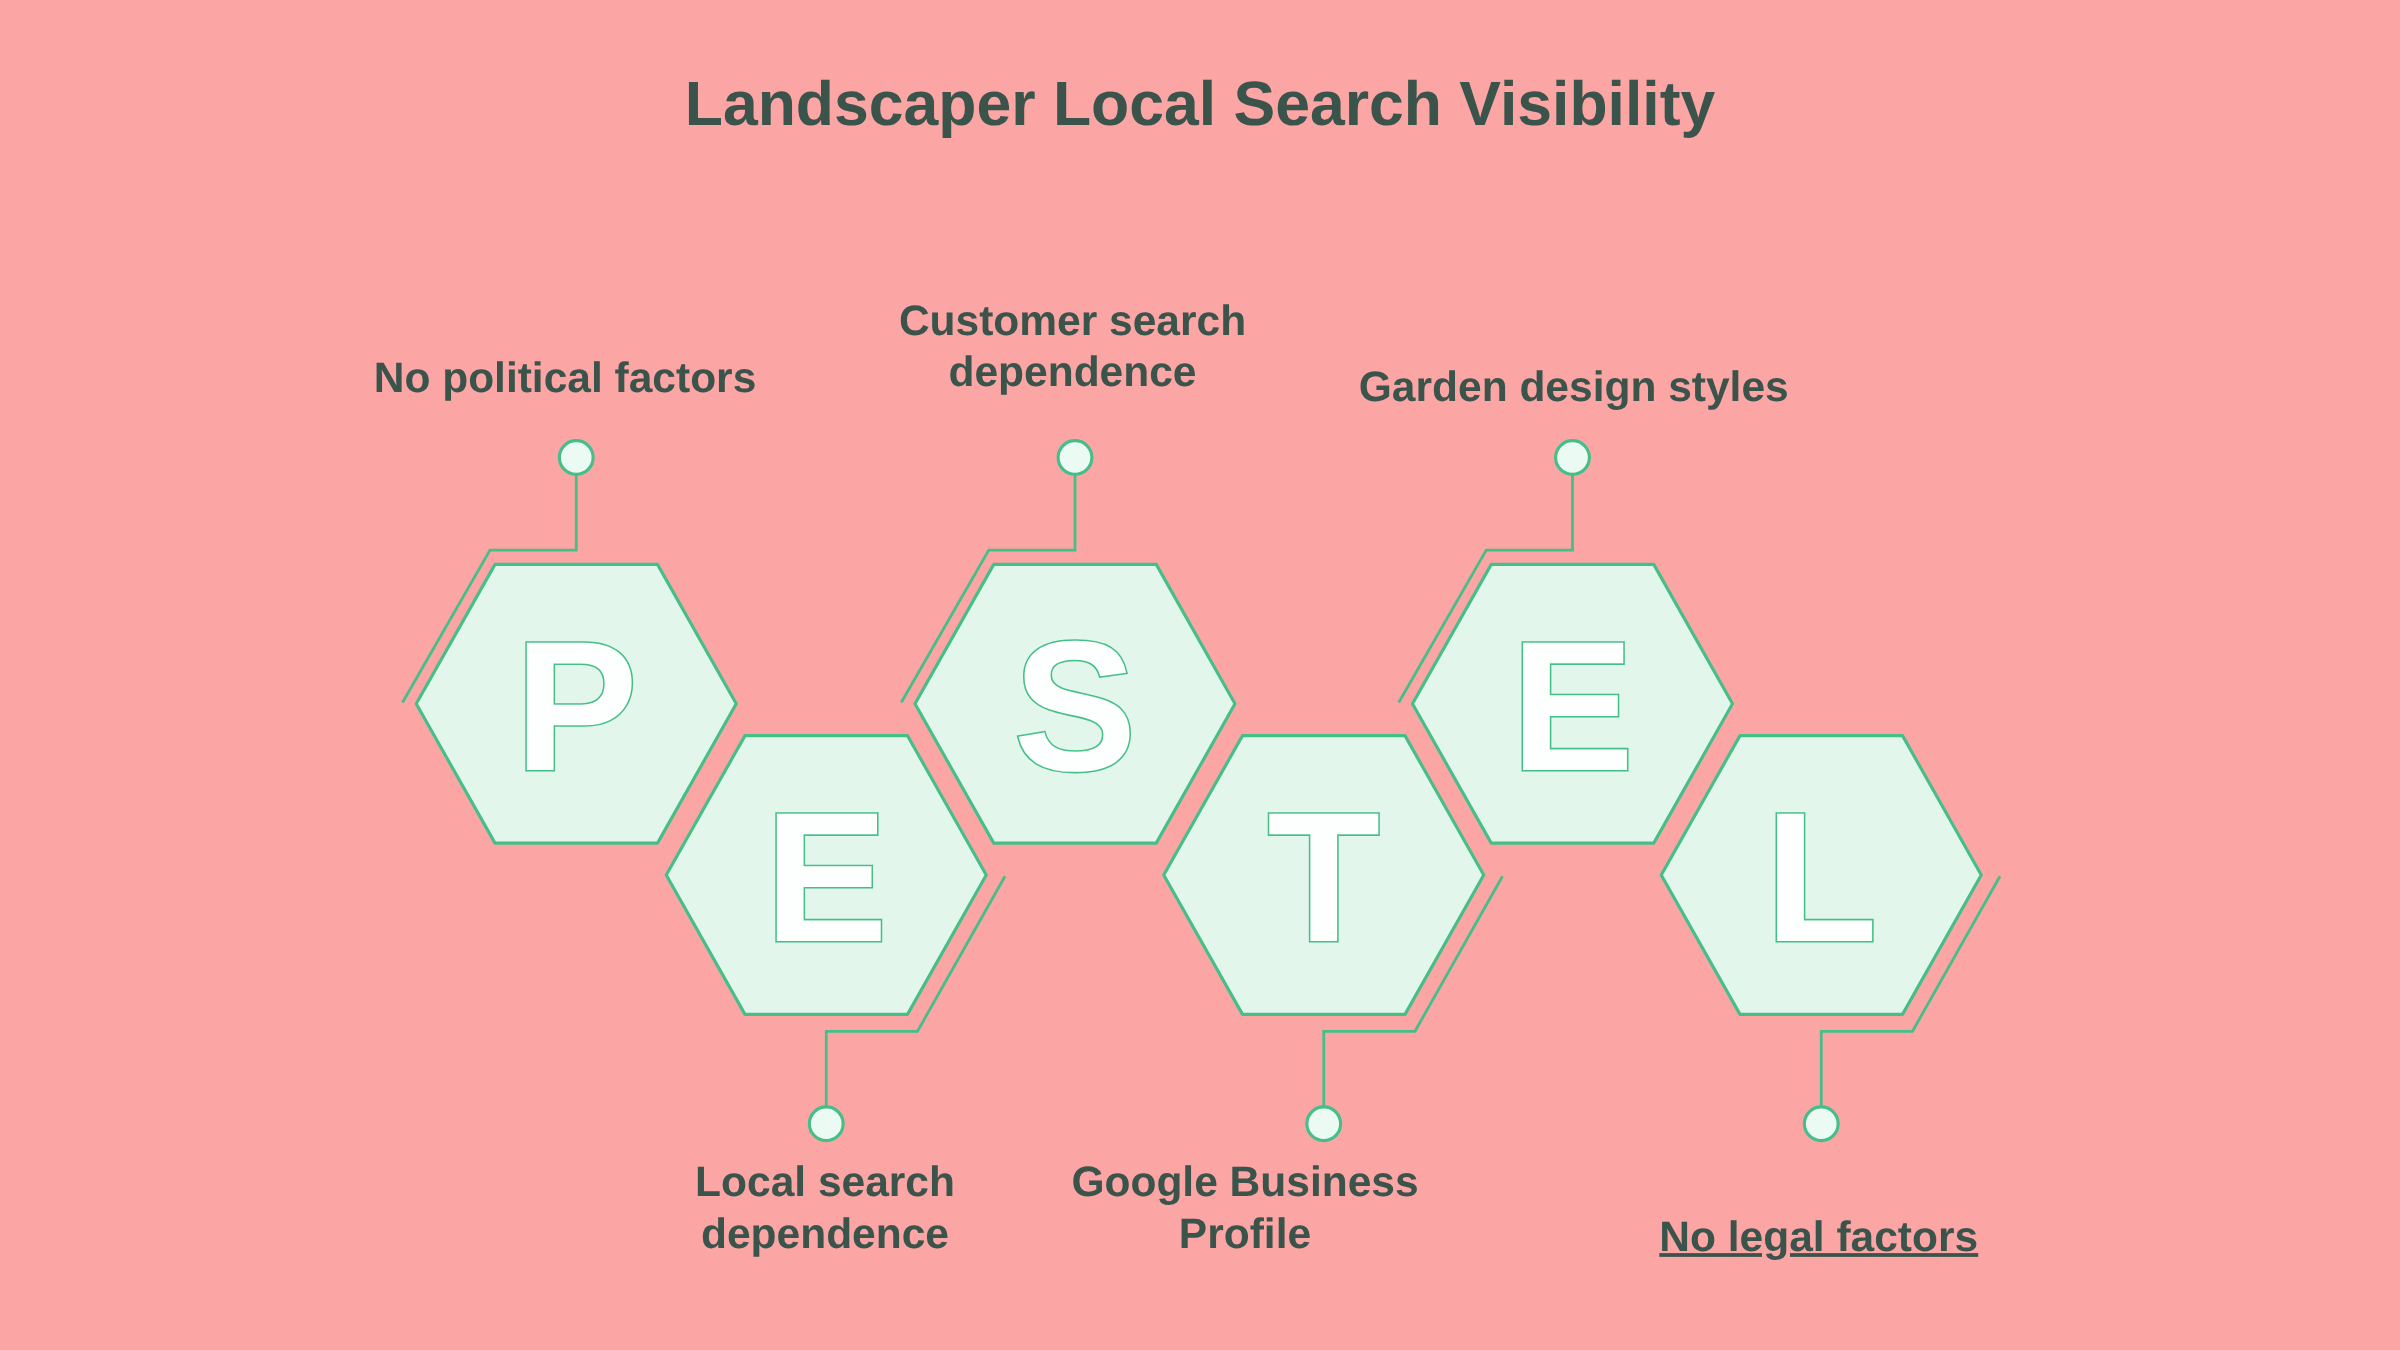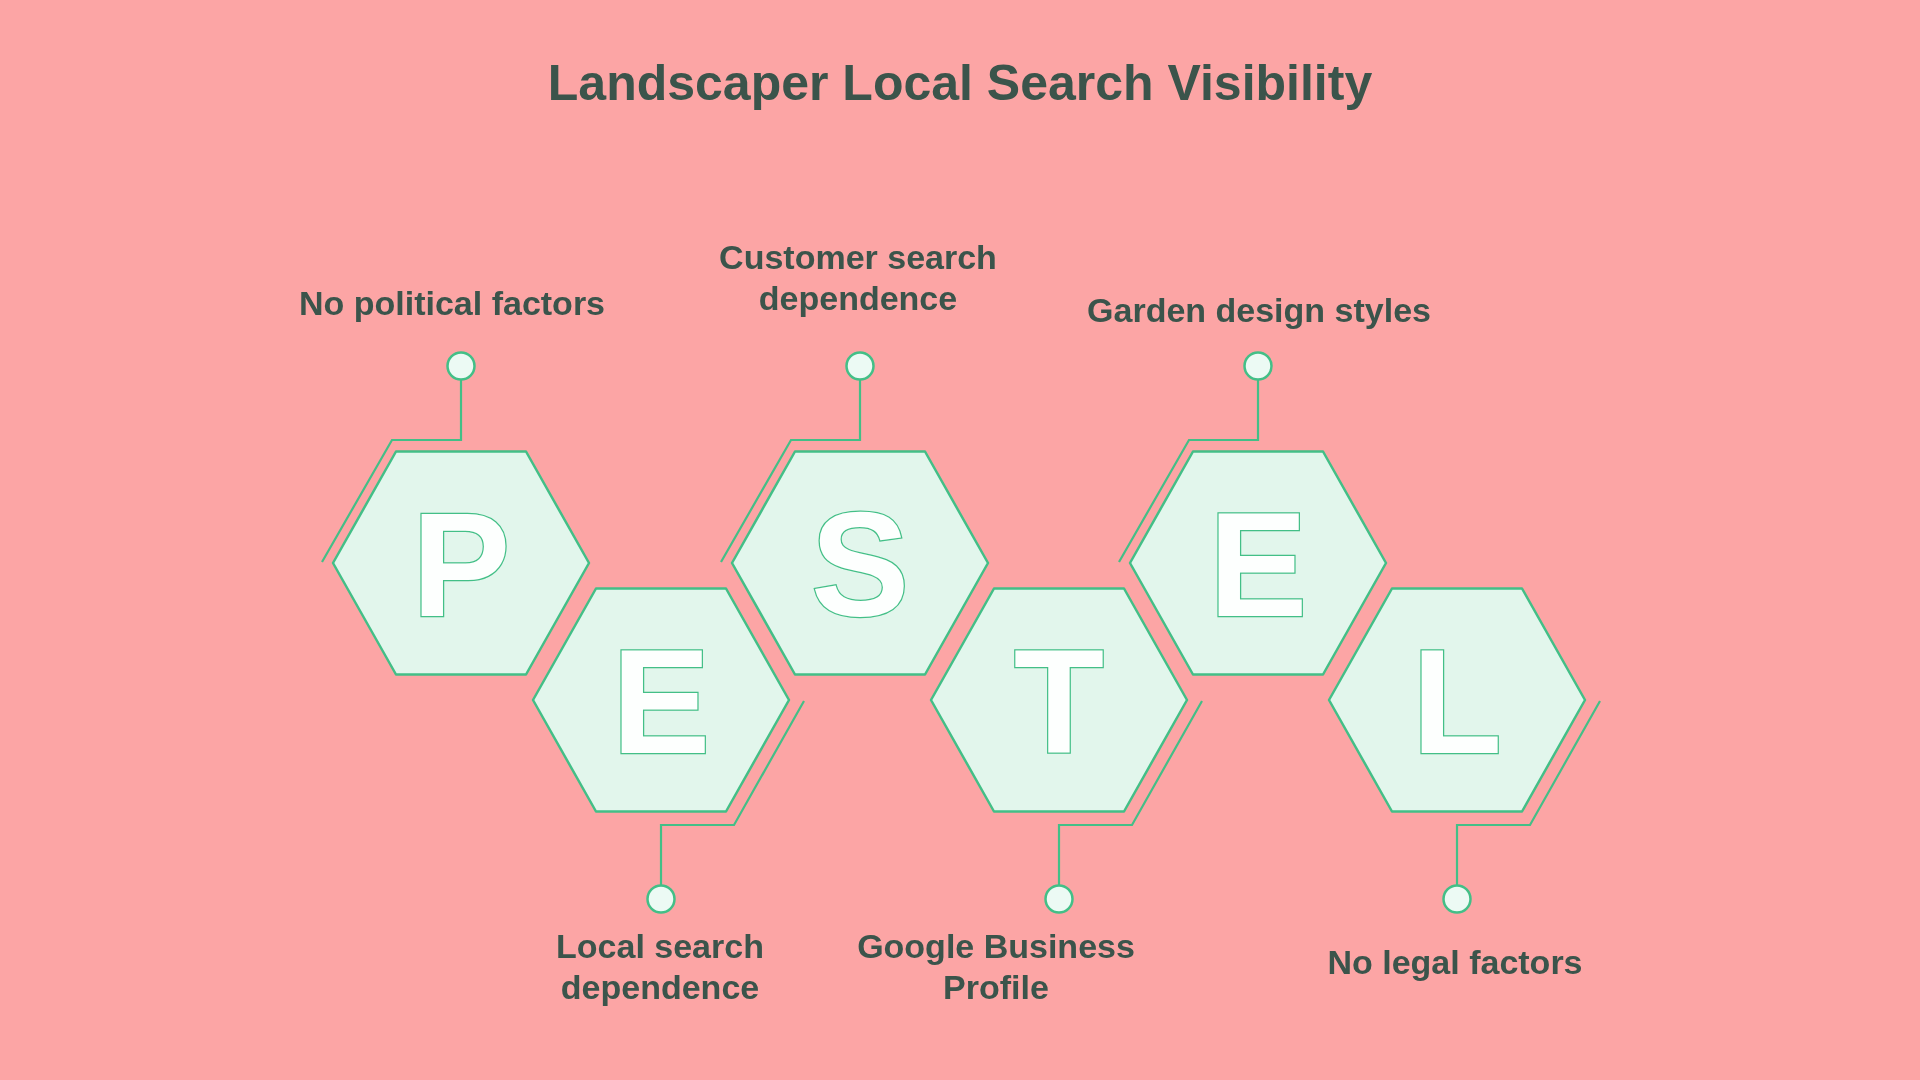--- a/index.html
+++ b/index.html
@@ -96,15 +96,15 @@
     </svg>
   <div>
       <div class="hex-label" style="left: 452px; top: 303px; text-align: center;">No political factors</div>
       <div class="hex-label" style="left: 660px; top: 967px;">Local search
 dependence</div>
       <div class="hex-label" style="left: 858px; top: 278px;">Customer search
 dependence</div>
       <div class="hex-label" style="left: 996px; top: 967px;">Google Business
 Profile</div>
       <div class="hex-label" style="left: 1259px; top: 287px; margin-top: 23px;">Garden design styles</div>
-      <div class="hex-label" style="left: 1455px; top: 962px;">No legal factors</div>
+      <div class="hex-label" style="left: 1455px; top: 990px; text-decoration: underline;">No legal factors</div>
     </div>
 </div>
 
 </body></html>

